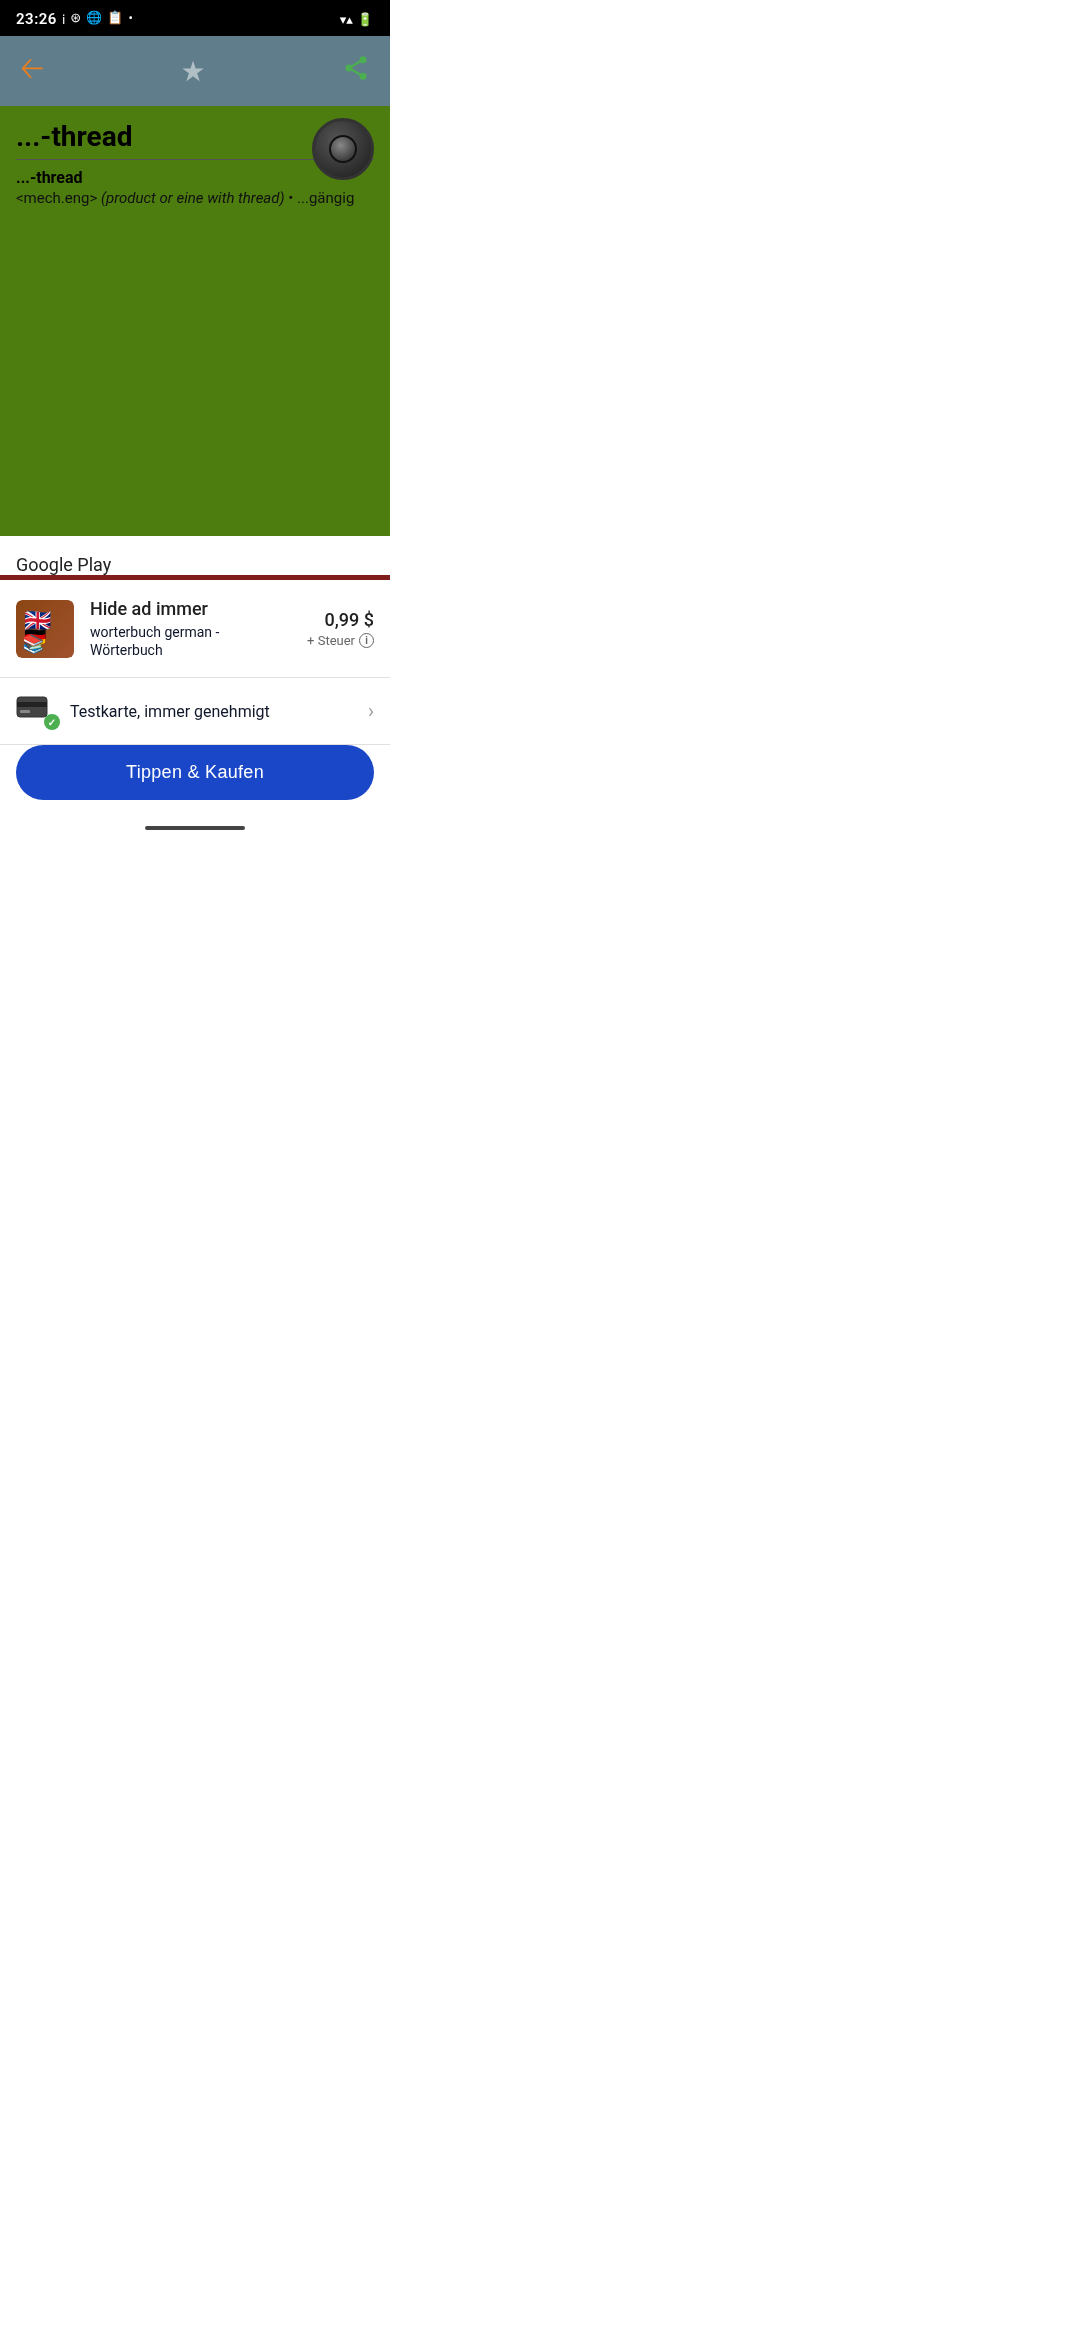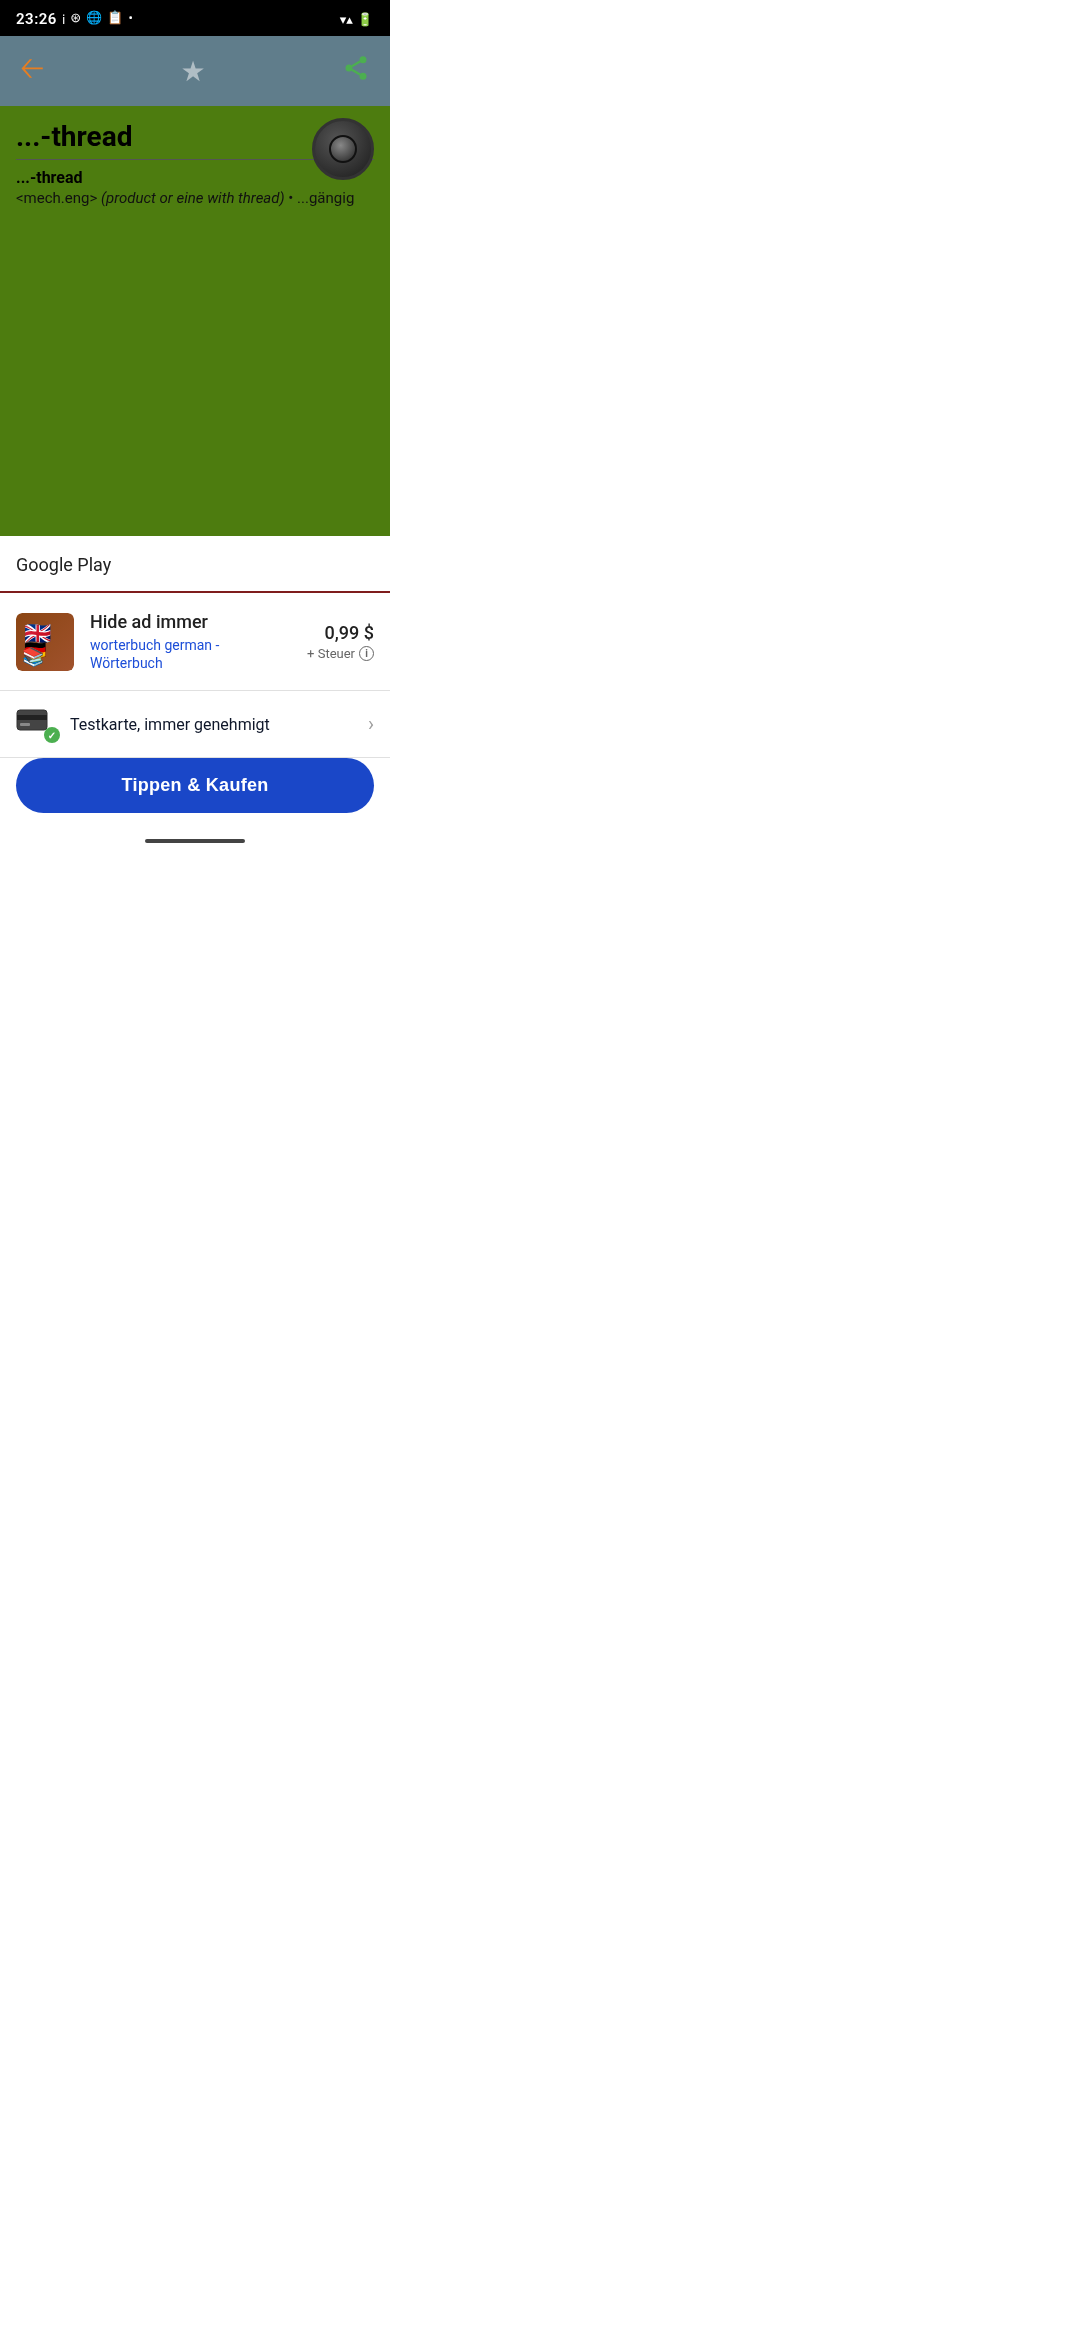--- a/index.html
+++ b/index.html
@@ -118,22 +118,22 @@
       color: #111;
       margin-top: 2px;
     }
 
     
     .google-play-section {
       background: #fff;
       padding: 0;
     }
     .google-play-header {
-      padding: 18px 16px 16px;
-      border-bottom: 2px solid #7f1d1d;
+      padding: 18px 16px 0;
+      border-bottom: 5px solid #7f1d1d;
     }
     .google-play-title {
       font-size: 18px;
       font-weight: 400;
       color: #212121;
     }
 
     
     .product-row {
       display: flex;
@@ -176,21 +176,21 @@
     .product-info {
       flex: 1;
     }
     .product-name {
       font-size: 18px;
       font-weight: 500;
       color: #212121;
     }
     .product-sub {
       font-size: 14px;
-      color: #1d4ed8;
+      color: #0f172a;
       margin-top: 4px;
       line-height: 1.3;
     }
     .product-price-col {
       text-align: right;
       flex-shrink: 0;
     }
     .product-price {
       font-size: 18px;
       font-weight: 500;
@@ -278,21 +278,21 @@
       padding: 0 16px 16px;
     }
     .buy-btn {
       width: 100%;
       background: #1a47c8;
       color: #fff;
       border: none;
       border-radius: 28px;
       padding: 17px;
       font-size: 18px;
-      font-weight: 700;
+      font-weight: 400;
       cursor: pointer;
       letter-spacing: 0.3px;
     }
 
     
     .home-indicator {
       display: flex;
       justify-content: center;
       padding: 10px 0 6px;
     }

